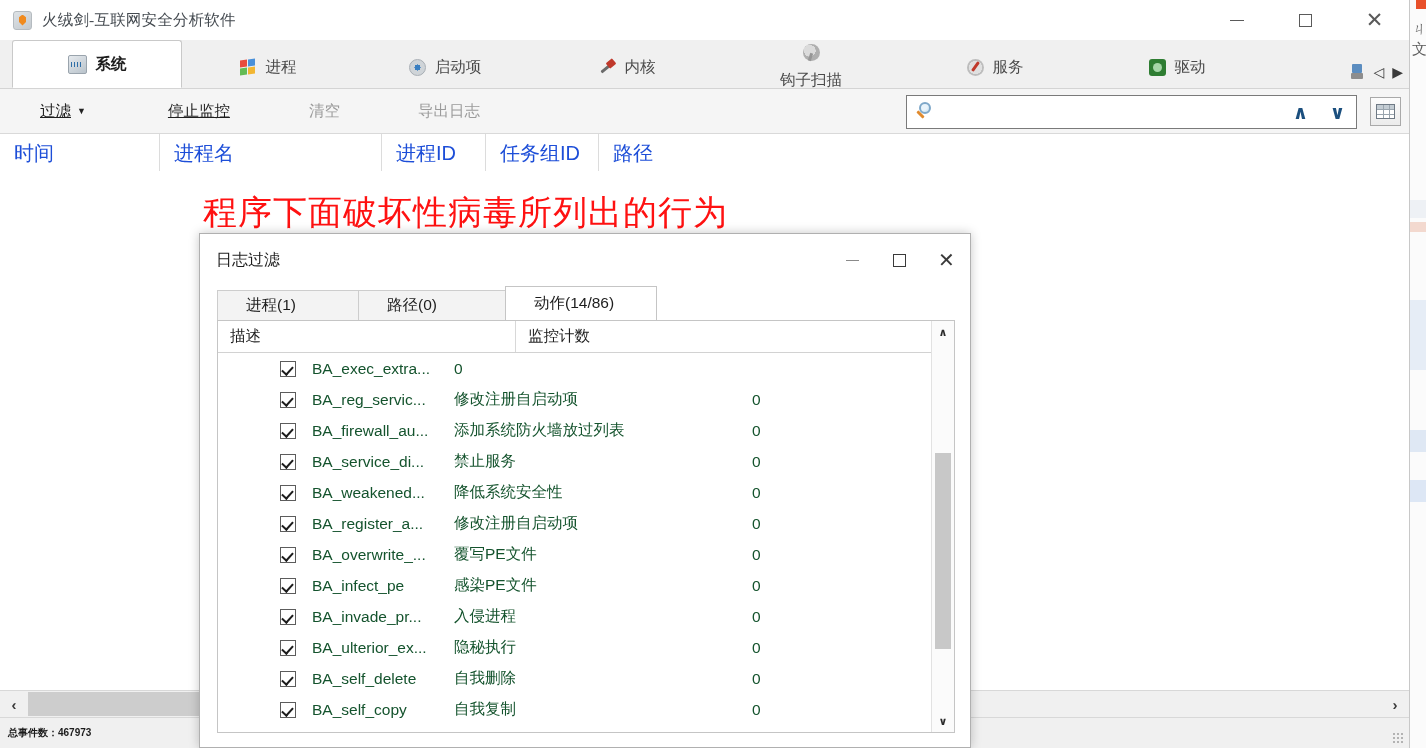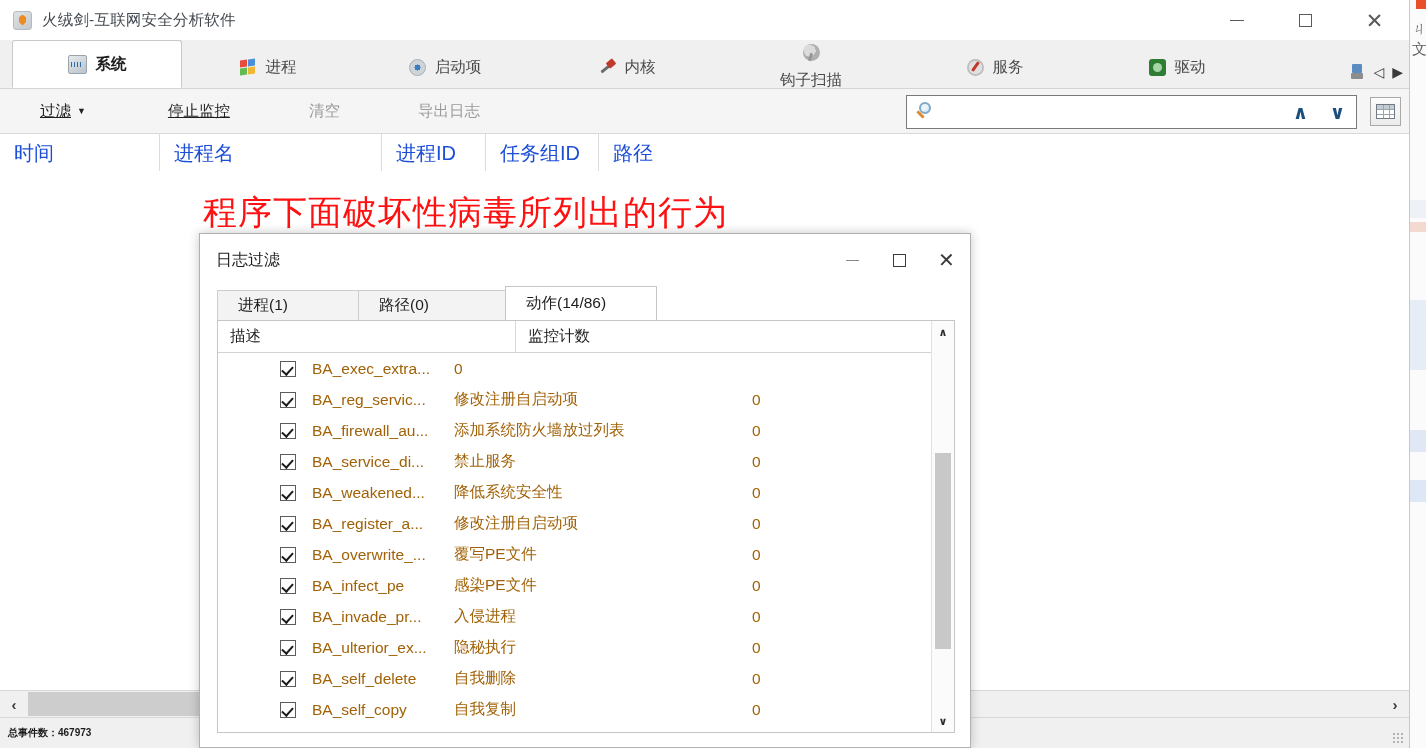--- a/index.html
+++ b/index.html
@@ -64,20 +64,21 @@
   }
 
   
   .titlebar {
     position: relative;
     height: 40px;
     background: #ffffff;
     display: flex;
     align-items: center;
     border-bottom: none;
+    font-family: Liberation Serif, serif;
   }
   .app-icon {
     position: relative;
     margin-left: 13px;
     width: 19px; height: 19px;
     border-radius: 3px;
     background: linear-gradient(145deg,#dfe3e6 0%,#c3c9ce 100%);
     border: 1px solid #b5bbc0;
     box-sizing: border-box;
   }
@@ -361,21 +362,21 @@
   .dlg-tab {
     height: 30px;
     min-width: 140px;
     box-sizing: border-box;
     border: 1px solid #cdcdcd;
     border-bottom: none;
     background: #f3f3f3;
     font-size: 15.5px;
     color: #1d1d1d;
     display:flex; align-items:center;
-    padding-left: 20px;
+    padding-left: 28px;
     margin-right: -1px;
   }
   .dlg-tab.active {
     height: 34px;
     background: #ffffff;
     border-color: #c5c5c5;
     z-index: 2;
   }
 
   .dlg-listwrap {
@@ -399,21 +400,21 @@
     font-size: 15.5px; color:#1d1d1d;
     box-sizing:border-box; padding-left: 12px;
     border-right: 1px solid #d8d8d8;
     flex: 0 0 auto;
   }
   .list-head .lh:last-child { border-right:none; }
   .list-rows { position:relative; }
   .lrow {
     height: 31px;
     display: flex; align-items: center;
-    font-size: 15.5px; color:#a16207;
+    font-size: 15.5px; color:#14532d;
   }
   .lrow .chk {
     width: 16px; height: 16px;
     border: 1px solid #5c5c5c;
     box-sizing: border-box;
     margin-left: 62px;
     position: relative;
     flex: 0 0 auto;
     background:#fff;
   }

